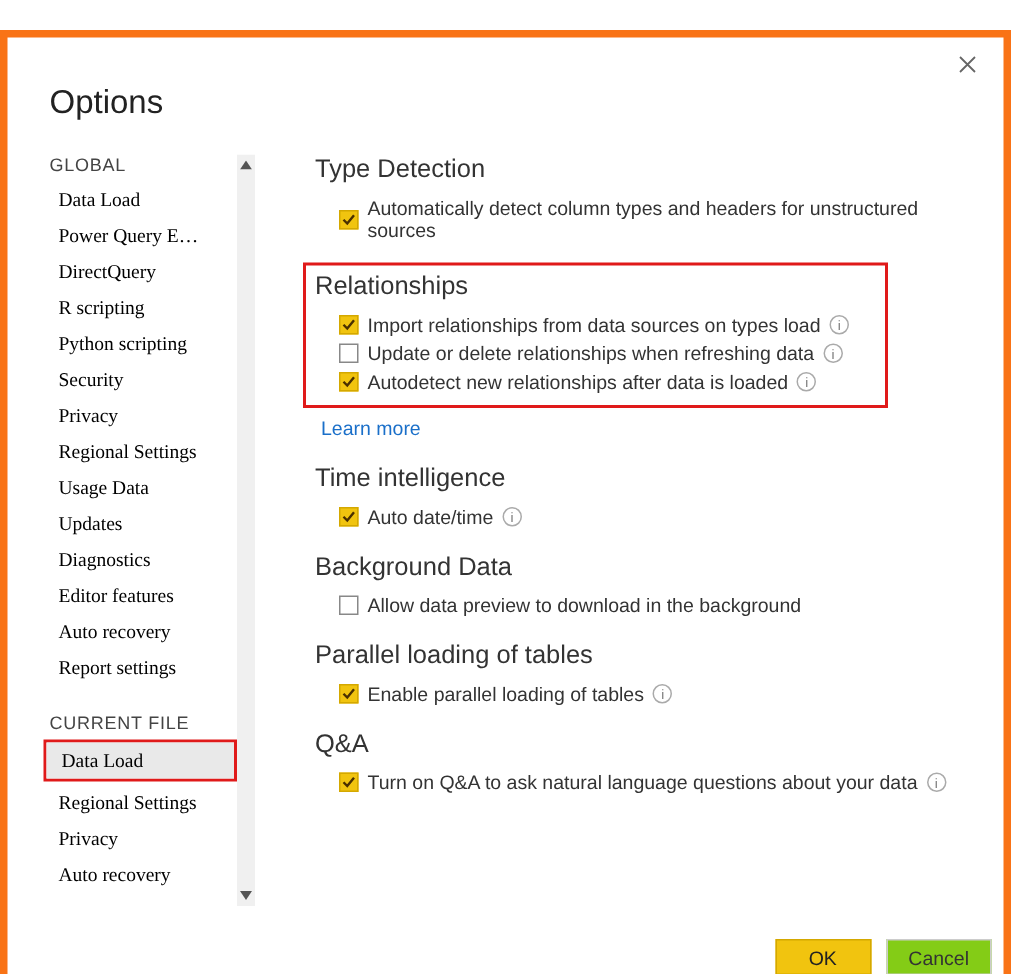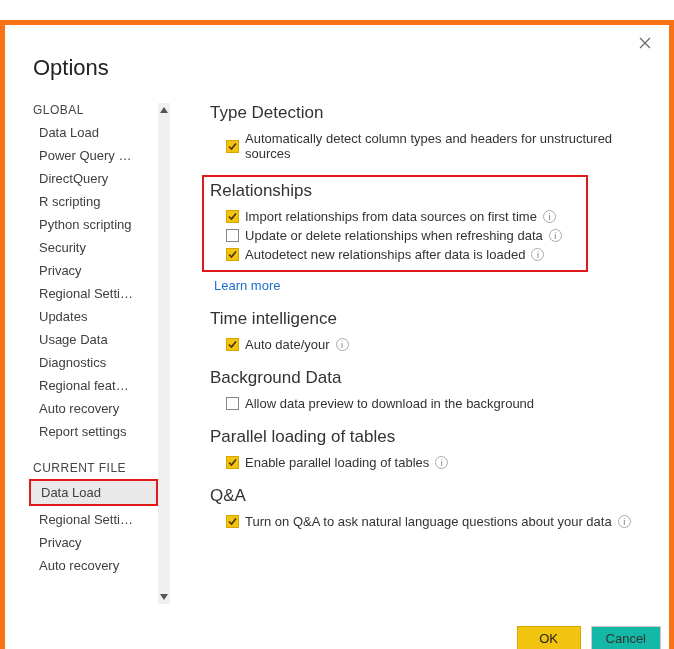--- a/index.html
+++ b/index.html
@@ -61,25 +61,25 @@
   }
   .section-label {
     font-size: 12px;
     letter-spacing: 0.5px;
     color: #444;
     margin: 0 0 4px 6px;
   }
   .section-label.second { margin-top: 18px; }
   .nav-item {
     font-size: 13px;
-    color: #404040;
+    color: #000000;
     padding: 4px 24px 4px 12px;
     cursor: pointer;
     white-space: nowrap;
-    overflow: hidden; text-overflow: ellipsis;
+    overflow: hidden; text-overflow: ellipsis; font-family: Liberation Serif, serif;
   }
   .nav-item.active {
     background: #e9e9e9;
   }
   .highlight-box {
     border: 2px solid #e01a1a;
     padding: 0;
     margin: 2px 0 2px 2px;
   }
   .highlight-box .nav-item { padding-left: 10px; }
@@ -144,21 +144,21 @@
     position: absolute;
     bottom: 14px; right: 8px;
     display: flex; gap: 10px;
   }
   .btn {
     min-width: 64px;
     height: 24px;
     padding: 0 14px;
     font-size: 13px;
     border: 1px solid #ccc;
-    background: #14b8a6;
+    background: #84cc16;
     cursor: pointer;
     display: flex; align-items: center; justify-content: center;
   }
   .btn.primary {
     background: #f1c40f;
     border-color: #d4a800;
     color: #222;
   }
 </style>
 </head>
@@ -178,24 +178,24 @@
       <div class="sidebar-inner">
         <div class="section-label">GLOBAL</div>
         <div class="nav-item">Data Load</div>
         <div class="nav-item">Power Query Editor</div>
         <div class="nav-item">DirectQuery</div>
         <div class="nav-item">R scripting</div>
         <div class="nav-item">Python scripting</div>
         <div class="nav-item">Security</div>
         <div class="nav-item">Privacy</div>
         <div class="nav-item">Regional Settings</div>
+        <div class="nav-item">Usage Data</div>
         <div class="nav-item">Updates</div>
-        <div class="nav-item">Usage Data</div>
         <div class="nav-item">Diagnostics</div>
-        <div class="nav-item">Regional features</div>
+        <div class="nav-item">Editor features</div>
         <div class="nav-item">Auto recovery</div>
         <div class="nav-item">Report settings</div>
 
         <div class="section-label second">CURRENT FILE</div>
         <div class="highlight-box">
           <div class="nav-item active">Data Load</div>
         </div>
         <div class="nav-item">Regional Settings</div>
         <div class="nav-item">Privacy</div>
         <div class="nav-item">Auto recovery</div>
@@ -228,21 +228,21 @@
       </div>
 
       <div class="rel-box" style="margin-top:12px;">
         <div class="sect-h">Relationships</div>
         <div class="row">
           <span class="cb checked">
               <svg viewBox="0 0 11 11">
                 <path d="M2 5.5 L4.5 8 L9 2.5" stroke="#4a3000" stroke-width="1.6" fill="none"></path>
               </svg>
             </span>
-          <span>Import relationships from data sources on first time</span>
+          <span>Import relationships from data sources on types load</span>
           <span class="info">i</span>
         </div>
         <div class="row">
           <span class="cb"></span>
           <span>Update or delete relationships when refreshing data</span>
           <span class="info">i</span>
         </div>
         <div class="row">
           <span class="cb checked">
               <svg viewBox="0 0 11 11">
@@ -255,21 +255,21 @@
       </div>
       <div><span class="link">Learn more</span></div>
 
       <div class="sect-h gap">Time intelligence</div>
       <div class="row">
         <span class="cb checked">
             <svg viewBox="0 0 11 11">
               <path d="M2 5.5 L4.5 8 L9 2.5" stroke="#4a3000" stroke-width="1.6" fill="none"></path>
             </svg>
           </span>
-        <span>Auto date/your</span>
+        <span>Auto date/time</span>
         <span class="info">i</span>
       </div>
 
       <div class="sect-h gap">Background Data</div>
       <div class="row">
         <span class="cb"></span>
         <span>Allow data preview to download in the background</span>
       </div>
 
       <div class="sect-h gap">Parallel loading of tables</div>

